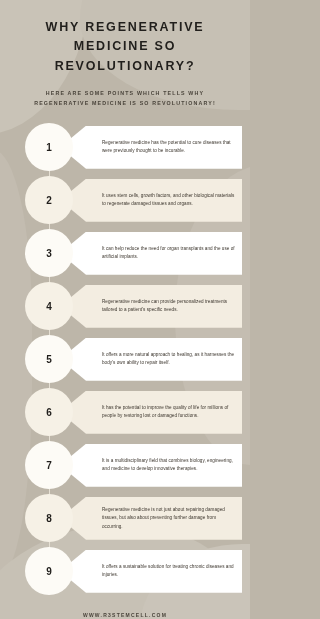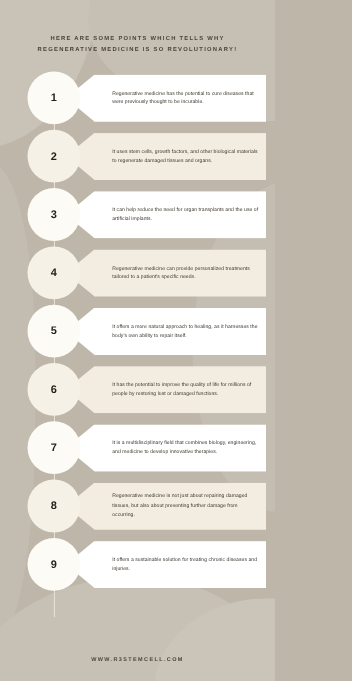--- a/index.html
+++ b/index.html
@@ -182,20 +182,21 @@
   <div class="blob blob-top-right"></div>
   <div class="blob blob-mid-right"></div>
   <div class="blob blob-left-band"></div>
   <div class="blob blob-bottom"></div>
   <div class="blob blob-bottom-right"></div>
 </div>
 
 <div class="page">
 
   <div class="header">
+    <div class="title">WHY REGENERATIVE MEDICINE SO REVOLUTIONARY?</div>
     <div class="subtitle">HERE ARE SOME POINTS WHICH TELLS WHY REGENERATIVE MEDICINE IS SO REVOLUTIONARY!</div>
   </div>
 
   <div class="list">
     <div class="spine"></div>
 
     <div class="row">
       <div class="circle">1</div>
       <div class="callout">
         <div class="callout-text">Regenerative medicine has the potential to cure diseases that were previously thought to be incurable.</div>

